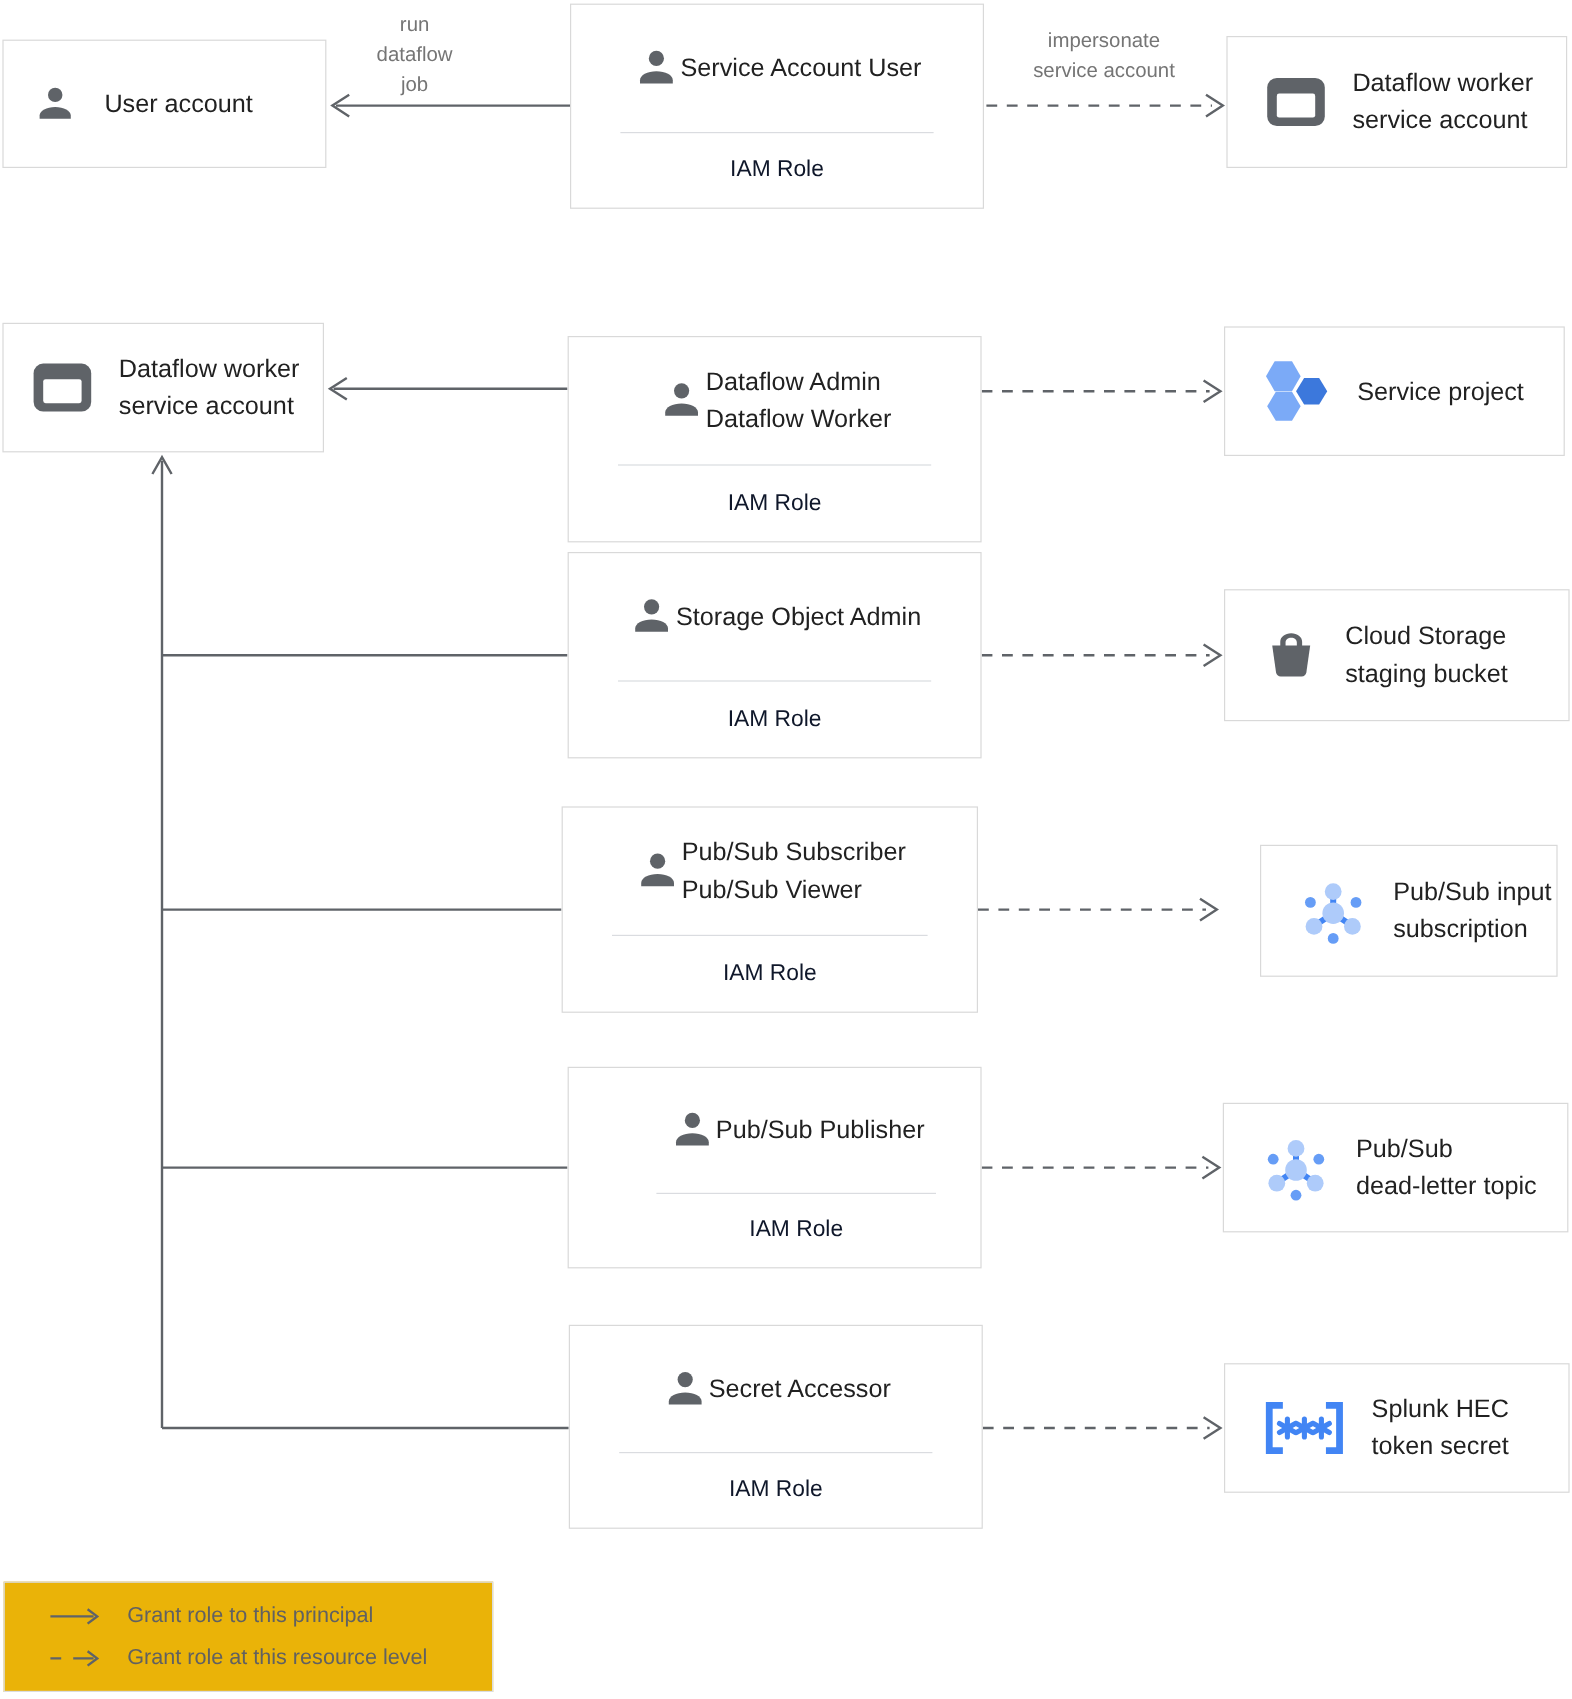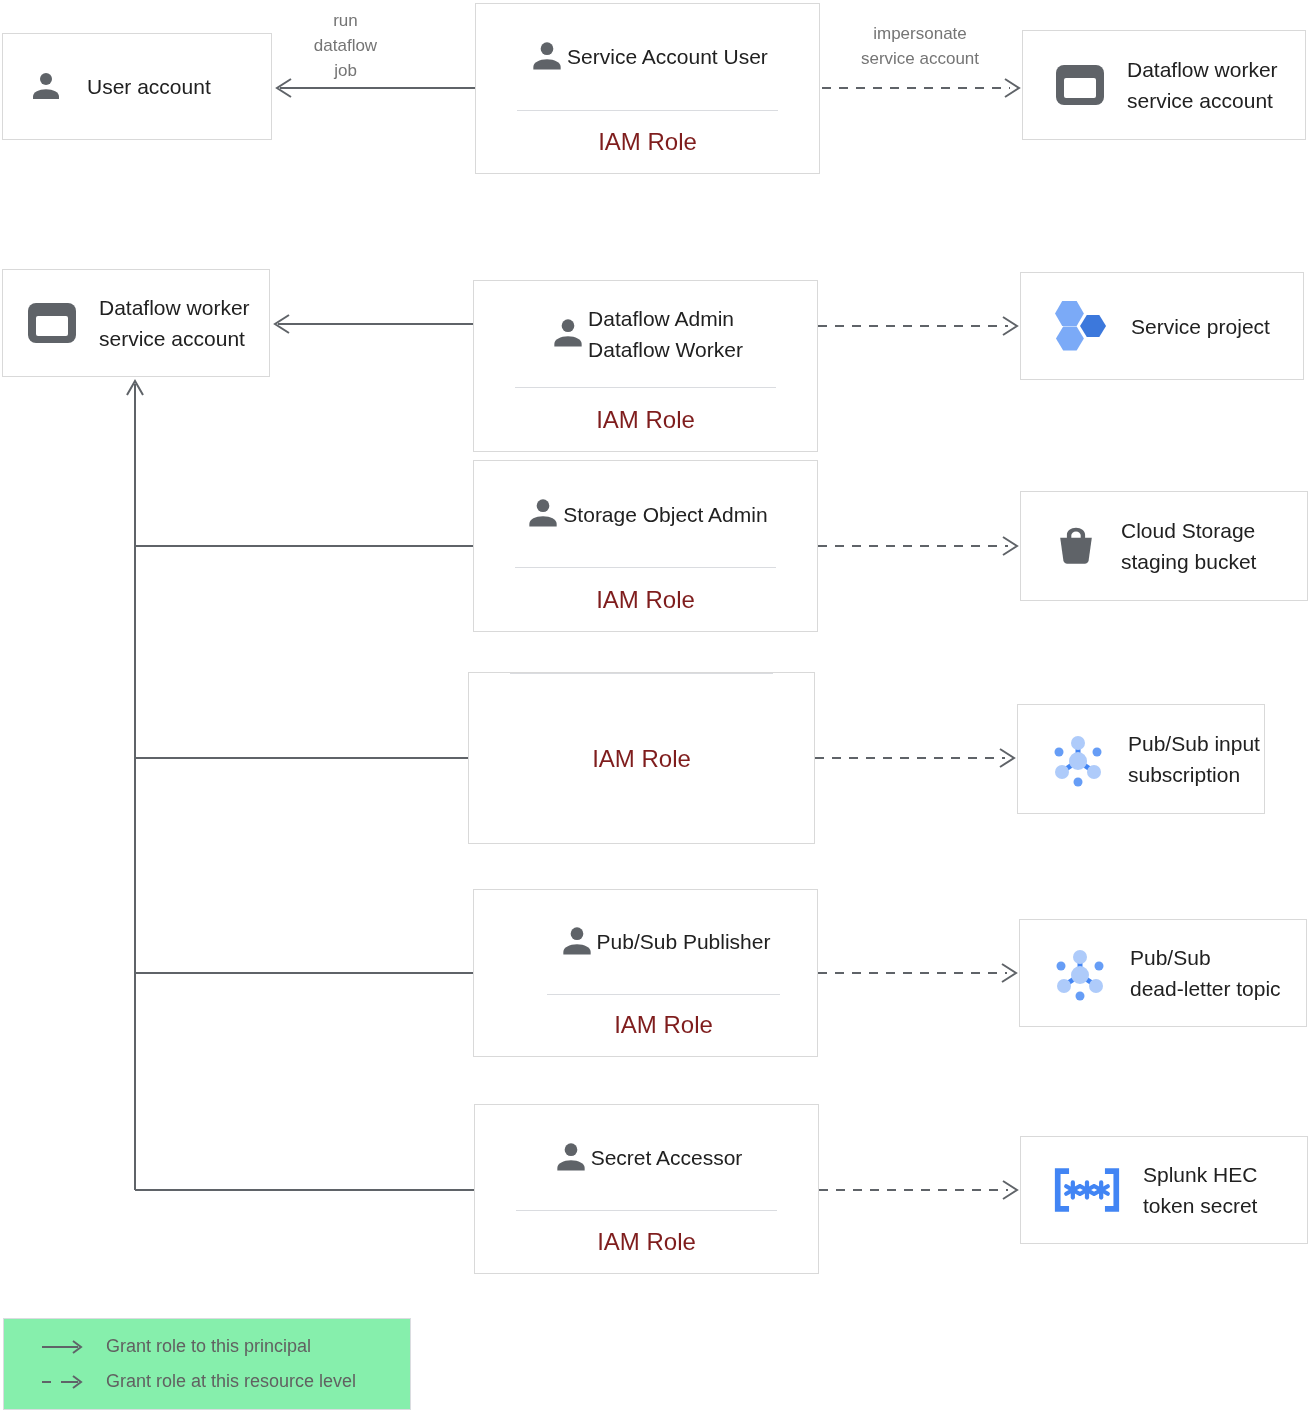--- a/index.html
+++ b/index.html
@@ -8,36 +8,36 @@
     font-family:"Liberation Sans","DejaVu Sans",sans-serif;color:#212121;
     overflow:hidden;
   }
   .box{
     position:absolute;background:#fff;border:1px solid #d9d9d9;box-sizing:border-box;
   }
   
   .role-box{display:flex;flex-direction:column;}
   .role-top{flex:1.7;display:flex;align-items:center;justify-content:center;width:100%;}
   .role-divider{height:1px;background:#dadce0;width:76%;margin:0 auto;}
-  .role-sub{flex:1;display:flex;align-items:center;justify-content:center;color:#7f1d1d;font-size:24px;}
+  .role-sub{flex:1;display:flex;align-items:center;justify-content:center;color:#0f172a;font-size:19px;}
   
   .row-box{display:flex;align-items:center;gap:22px;}
   .ent-box{padding-left:24px;}
   .res-box{padding-left:32px;}
   .title{font-size:21px;line-height:31px;color:#212121;white-space:pre-line;}
   .edge-label{
     position:absolute;color:#757575;font-size:17px;line-height:25px;
     text-align:center;white-space:pre-line;
   }
   #connectors{position:absolute;left:0;top:0;z-index:0;}
   .box,.edge-label{z-index:1;}
   
   .legend{
     position:absolute;left:3px;top:1318px;width:408px;height:92px;
-    border:1px solid #dadce0;box-sizing:border-box;background:#86efac;
+    border:1px solid #dadce0;box-sizing:border-box;background:#eab308;
     display:flex;flex-direction:column;justify-content:center;gap:14px;padding-left:36px;
   }
   .legend-row{display:flex;align-items:center;gap:20px;}
   .legend-row span{color:#616161;font-size:18px;}
 </style>
 </head>
 <body>
 
 <div id="canvas">
 
@@ -159,25 +159,33 @@
   <div class="box row-box res-box" style="left:1020px;top:491px;width:288px;height:110px;">
     <svg width="46" height="46" viewBox="0 0 48 48">
       <path d="M24 5c-5.3 0-9.5 3.2-9.5 7.3V16h4.6v-3.1c0-2.3 2.1-4.1 4.9-4.1s4.9 1.8 4.9 4.1V16h4.6v-3.7C33.5 8.2 29.3 5 24 5z" fill="#5f6368"></path>
       <path d="M7.5 15.5h33l-3.3 23.3c-.3 2.1-2 3.7-4.1 3.7H14.9c-2.1 0-3.8-1.6-4.1-3.7z" fill="#5f6368"></path>
     </svg>
     <div class="title">Cloud Storage
 staging bucket</div>
   </div>
 
   <div class="box role-box" style="left:468px;top:672px;width:347px;height:172px;">
-    <div class="role-divider"></div>
-    <div class="role-sub">IAM Role</div>
-  </div>
-
-  <div class="box row-box res-box" style="left:1017px;top:704px;width:248px;height:110px;">
+    <div class="role-top">
+      <svg width="40" height="40" viewBox="0 0 24 24">
+        <circle cx="12" cy="7" r="3.8" fill="#5f6368"></circle>
+        <path d="M12 13.4c-4.5 0-8.2 1.9-8.2 4.5v1.6h16.4v-1.6c0-2.6-3.7-4.5-8.2-4.5z" fill="#5f6368"></path>
+      </svg>
+      <div class="title">Pub/Sub Subscriber
+Pub/Sub Viewer</div>
+    </div>
+    <div class="role-divider"></div>
+    <div class="role-sub">IAM Role</div>
+  </div>
+
+  <div class="box row-box res-box" style="left:1050px;top:704px;width:248px;height:110px;">
     <svg width="56" height="56" viewBox="0 0 56 56">
       <g stroke="#4285f4" stroke-width="5">
         <line x1="28" y1="30" x2="28" y2="13"></line>
         <line x1="28" y1="30" x2="13" y2="40"></line>
         <line x1="28" y1="30" x2="43" y2="40"></line>
       </g>
       <circle cx="28" cy="30" r="9" fill="#aecbfa"></circle>
       <circle cx="28" cy="12" r="7" fill="#aecbfa"></circle>
       <circle cx="12" cy="41" r="7" fill="#aecbfa"></circle>
       <circle cx="44" cy="41" r="7" fill="#aecbfa"></circle>

